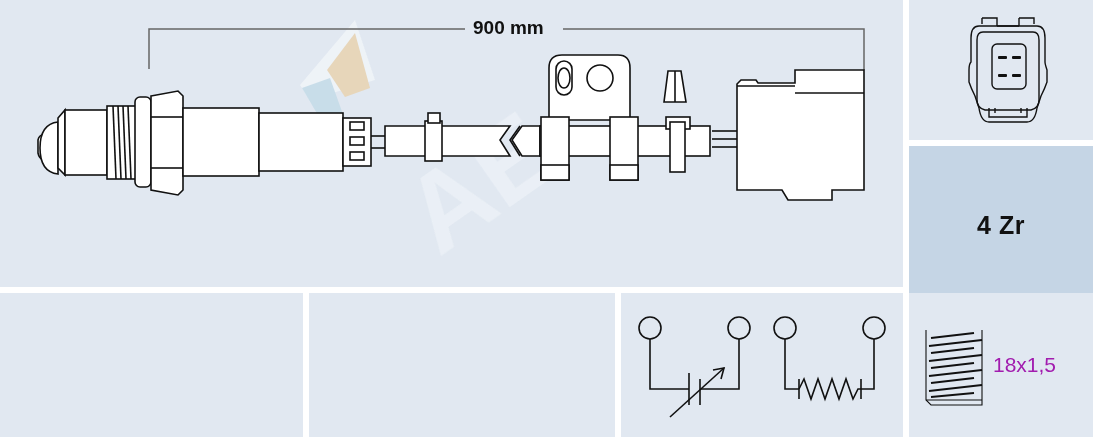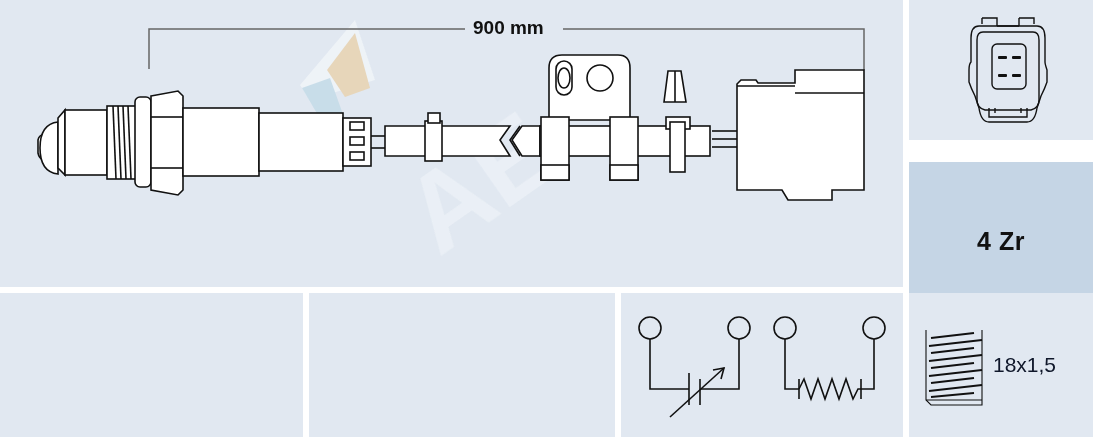--- a/index.html
+++ b/index.html
@@ -1,28 +1,28 @@
 <!DOCTYPE html>
 <html><head>
   <meta charset="utf-8">
   <style>
     html, body { margin: 0; padding: 0; background: #ffffff; }
     body { width: 1093px; height: 437px; position: relative; overflow: hidden; font-family: "Liberation Sans", sans-serif; }
     .panel { position: absolute; background: #e1e8f1; }
     .panel.accent { background: #c5d5e5; }
     #main { left: 0; top: 0; width: 903px; height: 287px; }
     #conn { left: 909px; top: 0; width: 184px; height: 140px; }
-    #zr { left: 909px; top: 146px; width: 184px; height: 158px; display: flex; align-items: center; justify-content: center; margin-top: 16px; }
+    #zr { left: 909px; top: 146px; width: 184px; height: 158px; display: flex; align-items: center; justify-content: center; }
     #b1 { left: 0; top: 293px; width: 303px; height: 144px; }
     #b2 { left: 309px; top: 293px; width: 306px; height: 144px; }
     #b3 { left: 621px; top: 293px; width: 282px; height: 144px; }
     #thread { left: 909px; top: 293px; width: 184px; height: 144px; }
     .zr-label { font-size: 25px; font-weight: bold; color: #111; letter-spacing: 0.5px; }
     .dim-label { position: absolute; left: 470px; top: 17px; font-size: 19px; color: #111; background: #e1e8f1; padding: 0 3px; font-weight: bold; }
-    .thread-label { position: absolute; left: 84px; top: 60px; font-size: 21px; color: #0f172a; }
+    .thread-label { position: absolute; left: 84px; top: 60px; font-size: 21px; color: #a21caf; }
     svg { position: absolute; left: 0; top: 0; }
   </style>
 </head>
 <body>
 
 <div id="main" class="panel">
   <svg width="903" height="287" viewBox="0 0 903 287">
 
     <g opacity="0.9">
       <polygon points="300,85 355,20 375,80 310,100" fill="#f0f4f8"></polygon>

